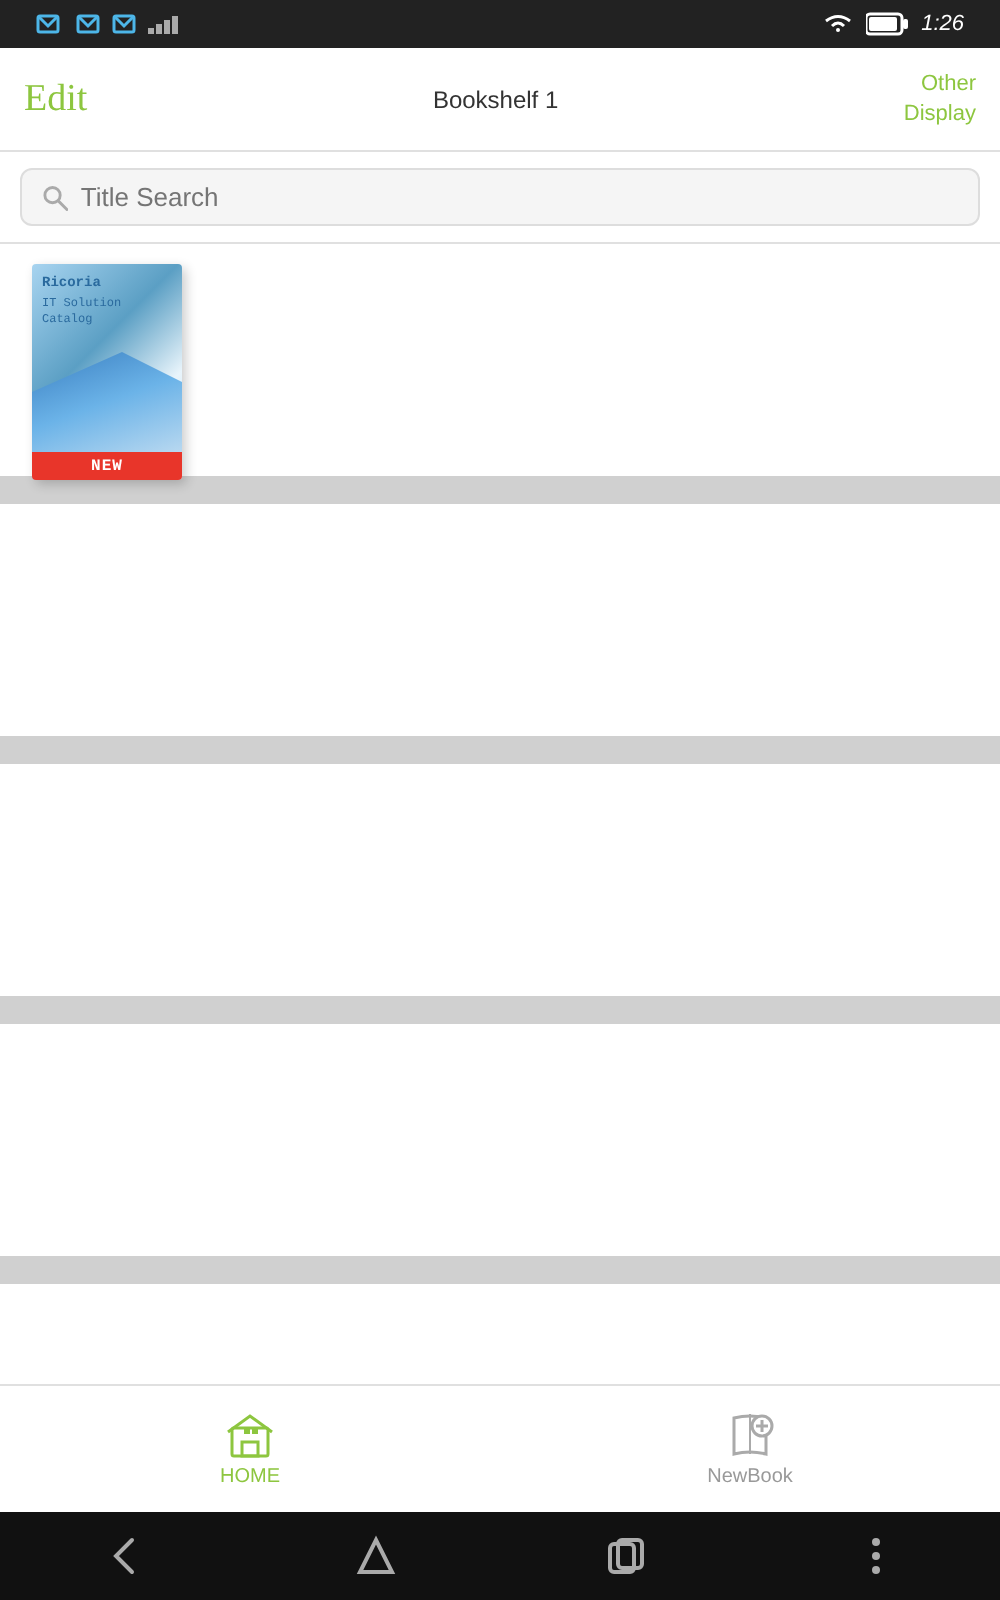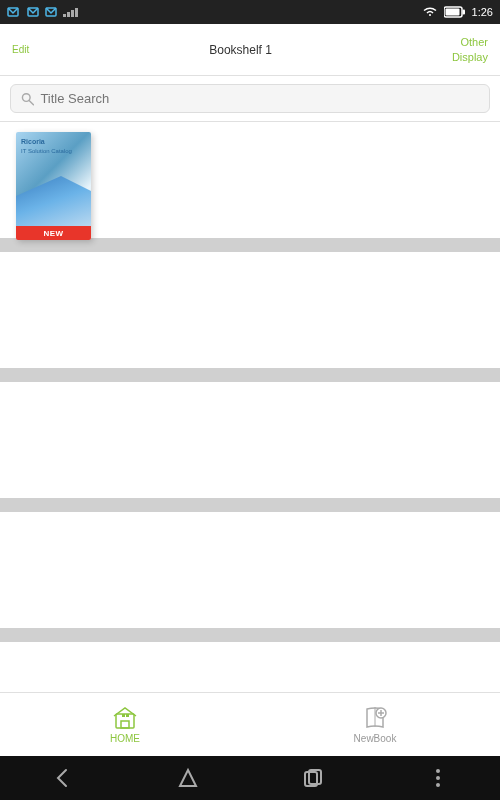--- a/index.html
+++ b/index.html
@@ -13,22 +13,23 @@
       flex-direction: column;
     }
 
     
     .status-bar {
       background: #222;
       height: 24px;
       display: flex;
       align-items: center;
       justify-content: space-between;
-      padding: 0 7px;
-      flex-shrink: 0;
+      padding: 0 18px;
+      flex-shrink: 0;
+      font-style: italic;
     }
     .status-left {
       display: flex;
       align-items: center;
       gap: 4px;
     }
     .status-right {
       display: flex;
       align-items: center;
       gap: 6px;
@@ -42,22 +43,23 @@
       height: 52px;
       display: flex;
       align-items: center;
       justify-content: space-between;
       padding: 0 12px;
       border-bottom: 1px solid #e0e0e0;
       flex-shrink: 0;
     }
     .top-bar-edit {
       color: #8dc63f;
-      font-size: 10px;
+      font-size: 19px;
       font-weight: 500;
+      font-family: Liberation Serif, serif;
     }
     .top-bar-title {
       color: #333;
       font-size: 12px;
       font-weight: 500;
     }
     .top-bar-change {
       color: #8dc63f;
       font-size: 11px;
       text-align: right;
@@ -99,20 +101,21 @@
     
     .shelf-row {
       height: 130px;
       background: white;
       border-bottom: 14px solid #d0d0d0;
       padding: 10px 16px;
       display: flex;
       align-items: flex-start;
       gap: 10px;
       position: relative;
+      font-family: Liberation Mono, monospace;
     }
 
     
     .book-item {
       width: 75px;
       height: 108px;
       position: relative;
       flex-shrink: 0;
       cursor: pointer;
     }

